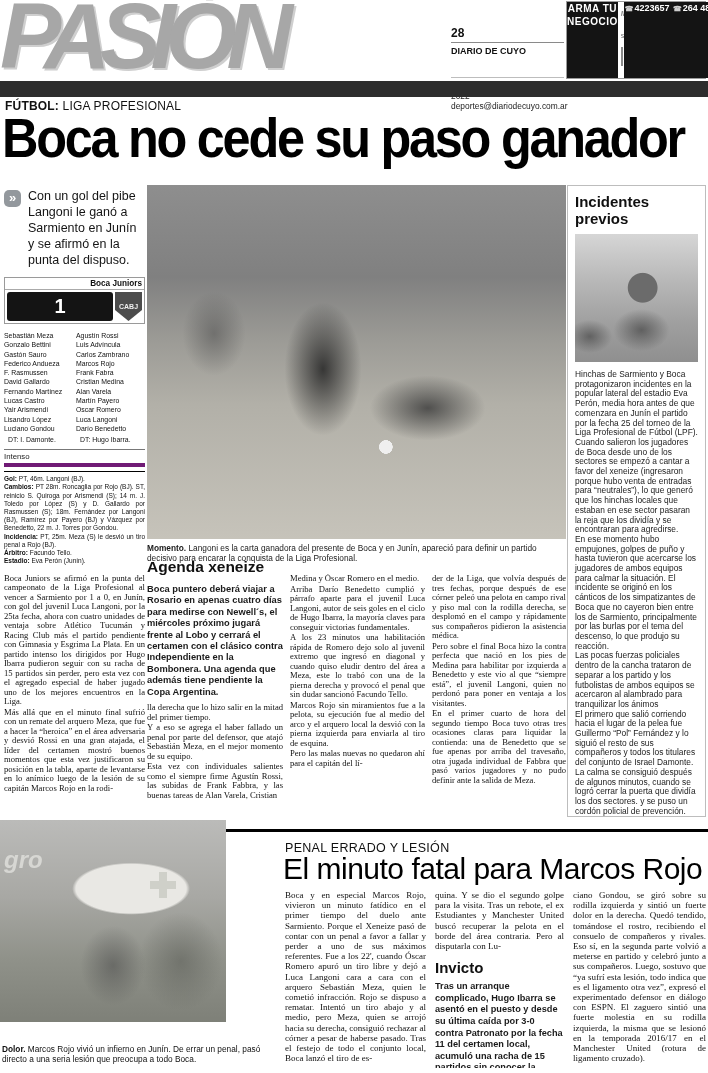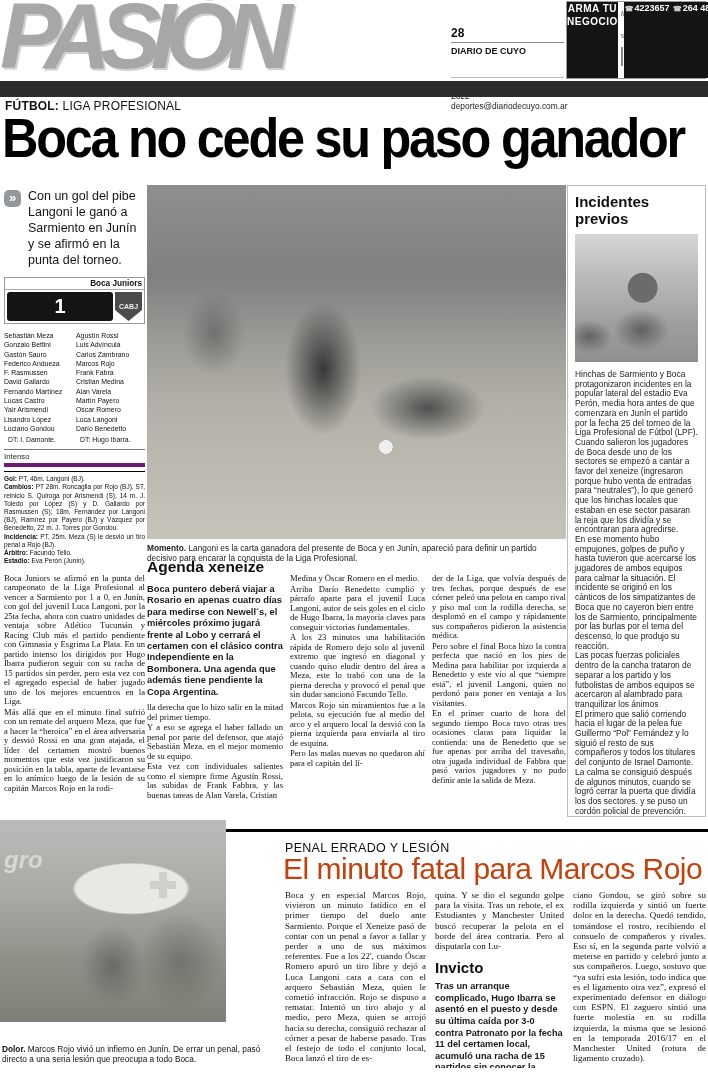--- a/index.html
+++ b/index.html
@@ -99,21 +99,21 @@
       radial-gradient(ellipse 60px 70px at 80% 70%, rgba(90,92,86,.55), rgba(90,92,86,0) 70%),
       radial-gradient(ellipse 45px 55px at 50% 72%, rgba(70,70,70,.5), rgba(70,70,70,0) 72%),
       linear-gradient(180deg,#bbbbb9 0%,#a8a8a4 38%,#90928a 68%,#7e8078 100%)}
   #photo-bottom .billboard{position:absolute;left:4px;top:28px;font:italic 800 24px/24px "Liberation Sans",sans-serif;color:#dededa;opacity:.85}
   #photo-bottom .cross{position:absolute;left:150px;top:52px;width:26px;height:26px;
     background:
       linear-gradient(#cfd0c9,#cfd0c9) 50% 0/8px 100% no-repeat,
       linear-gradient(#cfd0c9,#cfd0c9) 0 50%/100% 8px no-repeat}
   #cap-bottom{left:2px;top:1044px;width:274px;font:8.3px/10px "Liberation Sans",sans-serif}
   #bkicker{left:285px;top:841px;font:400 12.5px/14px "Liberation Sans",sans-serif;letter-spacing:.3px;color:#101010}
-  #bheadline{left:283px;top:852px;width:425px;font:400 30px/34px "Liberation Sans",sans-serif;letter-spacing:-.5px;color:#c2410c;white-space:nowrap}
+  #bheadline{left:283px;top:852px;width:425px;font:400 30px/34px "Liberation Sans",sans-serif;letter-spacing:-.5px;color:#000000;white-space:nowrap}
   #bcolA{left:285px;top:890px;width:141px;height:178px;overflow:hidden}
   #bcolB{left:435px;top:890px;width:129px;height:178px;overflow:hidden}
   #bcolC{left:573px;top:890px;width:133px;height:178px;overflow:hidden}
   #bcolB h3{font:700 15px/17px "Liberation Sans",sans-serif;margin:8px 0 5px}
   #bcolB .ibody{font:700 9.2px/11.6px "Liberation Sans",sans-serif;color:#1b1b1b}
   .bnews{font:9px/10.2px "Liberation Serif",serif;text-align:justify;hyphens:auto}
 </style>
 </head>
 <body>
 
@@ -152,21 +152,21 @@
 <div class="abs" id="darkbar"></div>
 
 <div class="abs" id="kicker">
   <b>FÚTBOL:</b><span> LIGA PROFESIONAL</span>
 </div>
 <div class="abs" id="headline">Boca no cede su paso ganador</div>
 
 <div class="abs" id="leftrail">
   <div id="deck">
     <span class="chev">»</span>
-    <span>Con un gol del pibe Langoni le ganó a Sarmiento en Junín y se afirmó en la punta del torneo.</span>
+    <span>Con un gol del pibe Langoni le ganó a Sarmiento en Junín y se afirmó en la punta del dispuso.</span>
   </div>
 
   <div id="scoreboard">
     <div class="half">
       <div class="tname" style="text-align:right">Boca Juniors</div>
       <div class="srow">
         <div class="stile">1</div>
         <div class="crest">CABJ</div>
       </div>
     </div>

